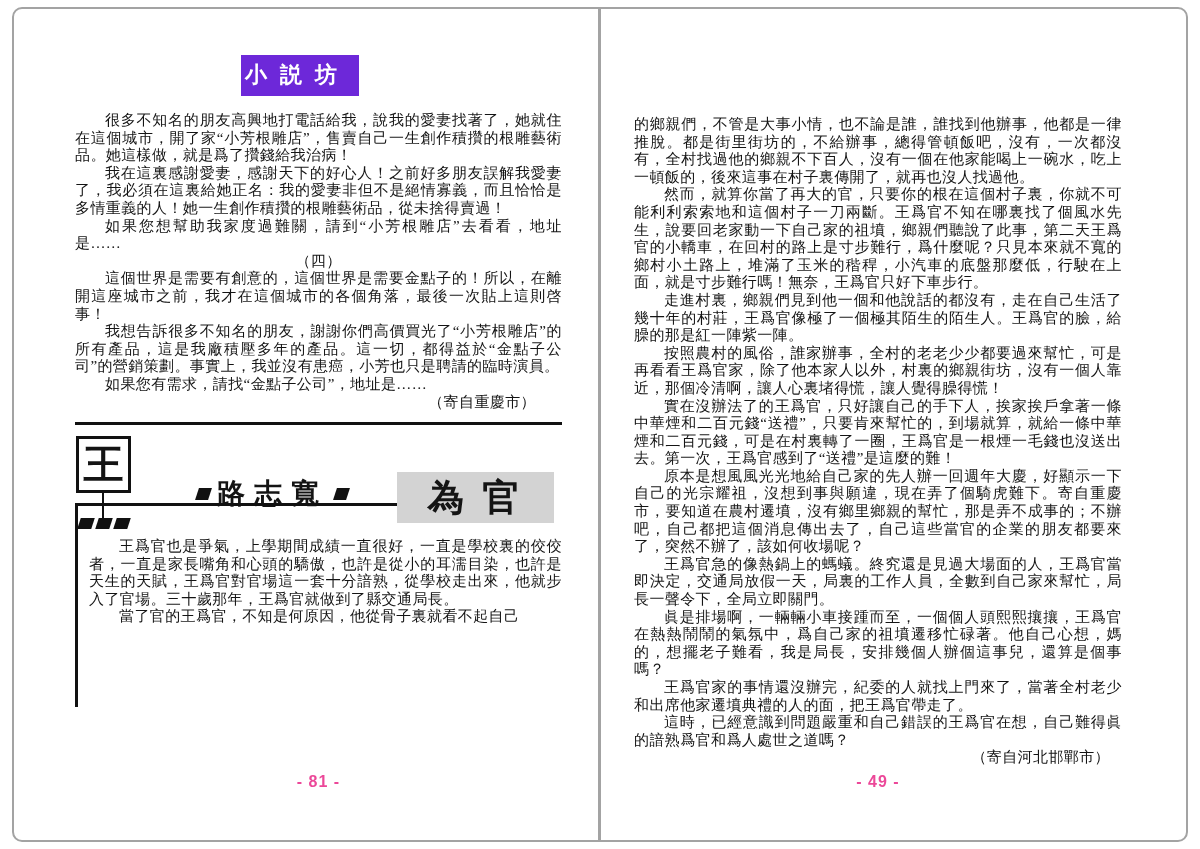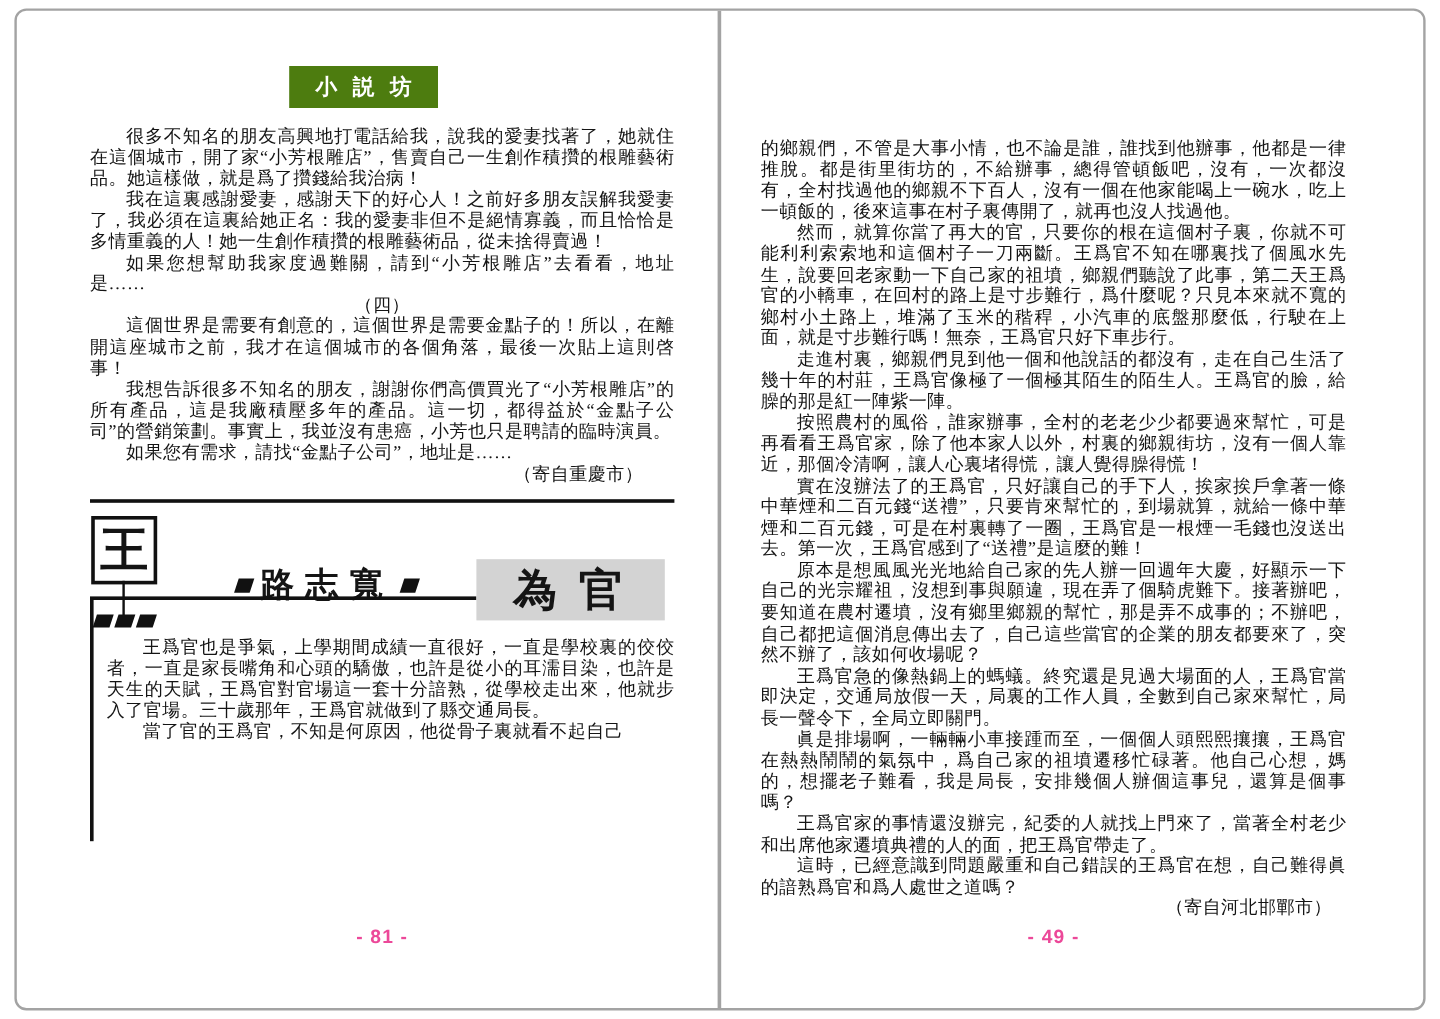--- a/index.html
+++ b/index.html
@@ -16,23 +16,23 @@
     position:absolute;top:9px;bottom:9px;left:598px;width:3px;background:#a3a3a3;
   }
   .page{position:absolute;}
   .page-left{left:75px;top:55px;width:487px;}
   .page-right{left:634px;top:116px;width:488px;}
   .cn{font-size:15px;line-height:17.6px;letter-spacing:0.4px;
       text-align:justify;text-justify:inter-ideograph;}
   .cn p{margin:0;text-indent:2em;}
   .cn p.no-indent{text-indent:0;}
   .badge{
-    display:inline-block;background:#4d7c0f;color:#ffffff;
-    font-size:18px;font-weight:bold;letter-spacing:13px;
-    padding:5px 9px 6px 22px;margin-left:166px;
+    display:inline-block;background:#6d28d9;color:#ffffff;
+    font-size:22px;font-weight:bold;letter-spacing:13px;
+    padding:5px 9px 6px 4px;margin-left:166px;
   }
   .notice-block{margin-top:16px;}
   .section-head{text-align:center;text-indent:0 !important;margin:12px 0 2px 0;}
   .attribution{text-align:right;text-indent:0 !important;padding-right:26px;margin-top:2px;}
   .story-rule{height:3px;background:#111;margin-top:11px;}
   .story2{position:relative;margin-top:0;}
   .story-vline{position:absolute;left:0;top:79px;width:3px;height:203px;background:#111;}
   .story-head{position:relative;height:113px;}
   .wang-box{
     position:absolute;left:1px;top:11px;width:49px;height:51px;
@@ -111,21 +111,21 @@
 </div>
 
 <div class="pageno pageno-left">- 81 -</div>
 
 <div class="page page-right cn">
   <p class="no-indent">的鄉親們，不管是大事小情，也不論是誰，誰找到他辦事，他都是一律推脫。都是街里街坊的，不給辦事，總得管頓飯吧，沒有，一次都沒有，全村找過他的鄉親不下百人，沒有一個在他家能喝上一碗水，吃上一頓飯的，後來這事在村子裏傳開了，就再也沒人找過他。</p>
   <p>然而，就算你當了再大的官，只要你的根在這個村子裏，你就不可能利利索索地和這個村子一刀兩斷。王爲官不知在哪裏找了個風水先生，說要回老家動一下自己家的祖墳，鄉親們聽說了此事，第二天王爲官的小轎車，在回村的路上是寸步難行，爲什麼呢？只見本來就不寬的鄉村小土路上，堆滿了玉米的稭稈，小汽車的底盤那麼低，行駛在上面，就是寸步難行嗎！無奈，王爲官只好下車步行。</p>
   <p>走進村裏，鄉親們見到他一個和他說話的都沒有，走在自己生活了幾十年的村莊，王爲官像極了一個極其陌生的陌生人。王爲官的臉，給臊的那是紅一陣紫一陣。</p>
   <p>按照農村的風俗，誰家辦事，全村的老老少少都要過來幫忙，可是再看看王爲官家，除了他本家人以外，村裏的鄉親街坊，沒有一個人靠近，那個冷清啊，讓人心裏堵得慌，讓人覺得臊得慌！</p>
   <p>實在沒辦法了的王爲官，只好讓自己的手下人，挨家挨戶拿著一條中華煙和二百元錢“送禮”，只要肯來幫忙的，到場就算，就給一條中華煙和二百元錢，可是在村裏轉了一圈，王爲官是一根煙一毛錢也沒送出去。第一次，王爲官感到了“送禮”是這麼的難！</p>
-  <p>原本是想風風光光地給自己家的先人辦一回週年大慶，好顯示一下自己的光宗耀祖，沒想到事與願違，現在弄了個騎虎難下。接著辦吧，要知道在農村遷墳，沒有鄉里鄉親的幫忙，那是弄不成事的；不辦吧，自己都把這個消息傳出去了，自己這些當官的企業的朋友都要來了，突然不辦了，該如何收場呢？</p>
+  <p>原本是想風風光光地給自己家的先人辦一回週年大慶，好顯示一下自己的光宗耀祖，沒想到事與願違，現在弄了個騎虎難下。寄自重慶市，要知道在農村遷墳，沒有鄉里鄉親的幫忙，那是弄不成事的；不辦吧，自己都把這個消息傳出去了，自己這些當官的企業的朋友都要來了，突然不辦了，該如何收場呢？</p>
   <p>王爲官急的像熱鍋上的螞蟻。終究還是見過大場面的人，王爲官當即決定，交通局放假一天，局裏的工作人員，全數到自己家來幫忙，局長一聲令下，全局立即關門。</p>
   <p>眞是排場啊，一輛輛小車接踵而至，一個個人頭熙熙攘攘，王爲官在熱熱鬧鬧的氣氛中，爲自己家的祖墳遷移忙碌著。他自己心想，媽的，想擺老子難看，我是局長，安排幾個人辦個這事兒，還算是個事嗎？</p>
   <p>王爲官家的事情還沒辦完，紀委的人就找上門來了，當著全村老少和出席他家遷墳典禮的人的面，把王爲官帶走了。</p>
   <p>這時，已經意識到問題嚴重和自己錯誤的王爲官在想，自己難得眞的諳熟爲官和爲人處世之道嗎？</p>
   <p class="attribution" style="padding-right:12px;">（寄自河北邯鄲市）</p>
 </div>
 
 <div class="pageno pageno-right">- 49 -</div>
 
 </body></html>

